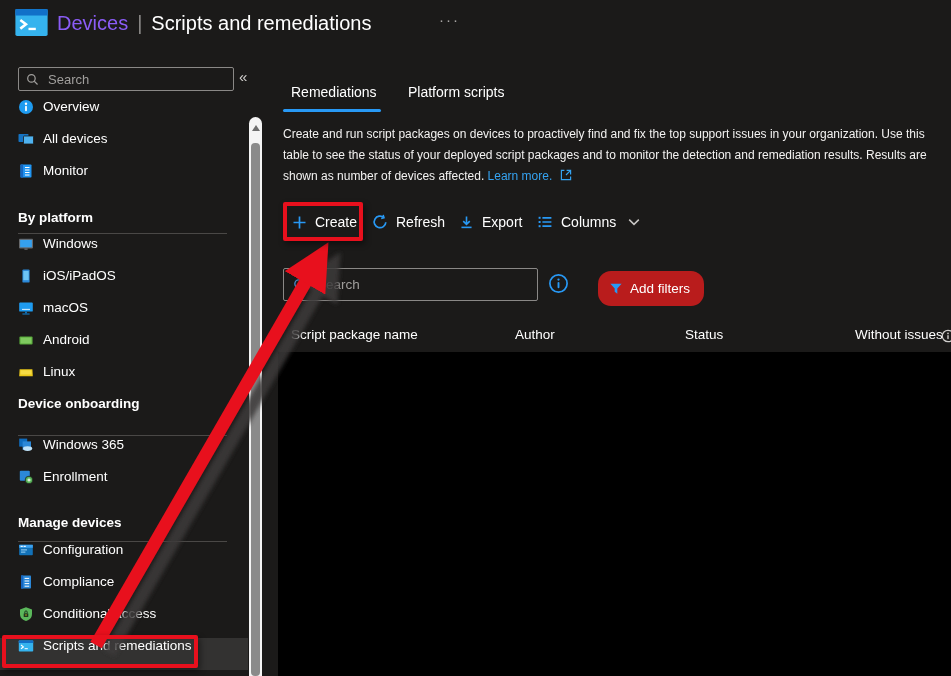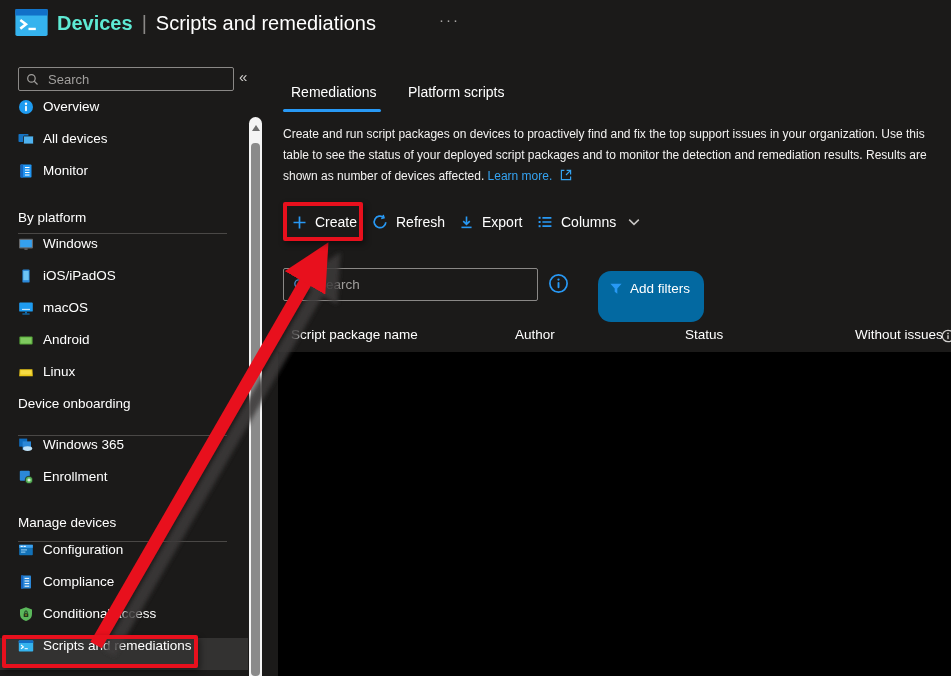--- a/index.html
+++ b/index.html
@@ -1,51 +1,51 @@
 <!DOCTYPE html>
 <html><head>
 <meta charset="utf-8">
 <style>
   html,body{margin:0;padding:0}
   body{width:951px;height:676px;background:#1b1a19;font-family:"Liberation Sans",sans-serif;color:#fff;overflow:hidden;position:relative}
   .abs{position:absolute}
   
   .app-title{left:57px;top:12px;font-size:20px;white-space:nowrap}
-  .app-title .primary{font-weight:bold;color:#5eead4}
+  .app-title .primary{font-weight:normal;color:#8b5cf6}
   .app-title .sep{color:#8a8886;font-weight:300;margin:0 9px}
   .app-title .secondary{color:#fff}
   .more-glyph{left:439px;top:11px;color:#a8a6a4;font-size:15px;letter-spacing:2px;cursor:pointer}
   
   .side-search{left:18px;top:67px;width:207px;height:22px;border:1px solid #8a8886;border-radius:2px;background:#1b1a19;display:flex;align-items:center;padding-left:7px}
   .side-search input{flex:1;background:transparent;border:none;outline:none;color:#fff;font-size:13px;margin-left:7px;font-family:"Liberation Sans",sans-serif}
   .side-search input::placeholder{color:#a19f9d}
   .collapse{left:239px;top:68px;font-size:15px;color:#d2d0ce;cursor:pointer}
   .nav-item{left:0;width:248px;height:32px;display:flex;align-items:flex-start;cursor:pointer}
   .nav-item .ico{margin-left:18px;width:16px;height:16px;flex:0 0 16px}
   .nav-item .lbl{margin-left:9px;font-size:13.5px;color:#fff;white-space:nowrap}
   .nav-item.selected{background:#333231}
-  .nav-header{left:18px;font-size:13.5px;font-weight:normal;color:#fff;white-space:nowrap}
+  .nav-header{left:18px;font-size:13.5px;font-weight:bold;color:#fff;white-space:nowrap}
   .divider{left:18px;width:209px;height:1px;background:#4a4846}
   
   .sb-track{left:249px;top:117px;width:13px;height:559px;background:#f4f4f4;border-radius:7px 7px 0 0;cursor:pointer}
   .sb-arrow{width:0;height:0;border-left:4px solid transparent;border-right:4px solid transparent;border-bottom:6px solid #6d6d6d;margin:8px auto 0 auto}
   .sb-thumb{position:absolute;left:2px;top:26px;width:9px;height:533px;background:#8a8a8a;border-radius:4px}
   
   .tab{top:84px;font-size:14px;cursor:pointer;white-space:nowrap}
   .tab.active{font-weight:normal}
   .tab-underline{left:283px;top:109px;width:98px;height:3px;background:#2899f5;border-radius:2px}
   .desc{left:283px;top:124px;width:668px;font-size:12px;line-height:21px;color:#f3f2f1}
   .desc a{color:#35a3f1;text-decoration:none;cursor:pointer}
   .tbtn{top:205px;height:34px;display:flex;align-items:center;gap:8px;font-size:14px;color:#fff;cursor:pointer;white-space:nowrap}
   .redbox{border:4px solid #e8101d;border-radius:2px;box-sizing:border-box;z-index:55;box-shadow:2px 3px 6px rgba(0,0,0,.45);pointer-events:none}
   .main-search{left:283px;top:268px;width:255px;height:33px;border:1px solid #8a8886;border-radius:2px;display:flex;align-items:center;padding-left:9px;box-sizing:border-box}
   .main-search input{flex:1;background:transparent;border:none;outline:none;color:#fff;font-size:13.5px;margin-left:8px;font-family:"Liberation Sans",sans-serif}
   .main-search input::placeholder{color:#a19f9d}
   .info-btn{left:548px;top:273px;width:21px;height:21px;cursor:pointer}
-  .pill{left:598px;top:271px;height:35px;padding:0 14px 16px 11px;background:#0369a1;border-radius:13px;display:inline-flex;align-items:center;gap:7px;font-size:13.5px;color:#fff;cursor:pointer}
+  .pill{left:598px;top:271px;height:35px;padding:0 14px 0 11px;background:#b91c1c;border-radius:13px;display:inline-flex;align-items:center;gap:7px;font-size:13.5px;color:#fff;cursor:pointer}
   .th{top:327px;font-size:13.5px;font-weight:normal;color:#fff;white-space:nowrap;cursor:pointer}
   .black-area{left:278px;top:352px;width:673px;height:324px;background:#000}
   .overlay{left:0;top:0;z-index:50;pointer-events:none}
 </style>
 </head>
 <body>
 
 <div class="abs" style="left:14px;top:8px;width:35px;height:29px">
   <svg width="35" height="29" viewBox="0 0 16 13.5">
       <rect x="0.5" y="0.5" width="15" height="12.5" rx="0.8" fill="#35b3ee"></rect>

